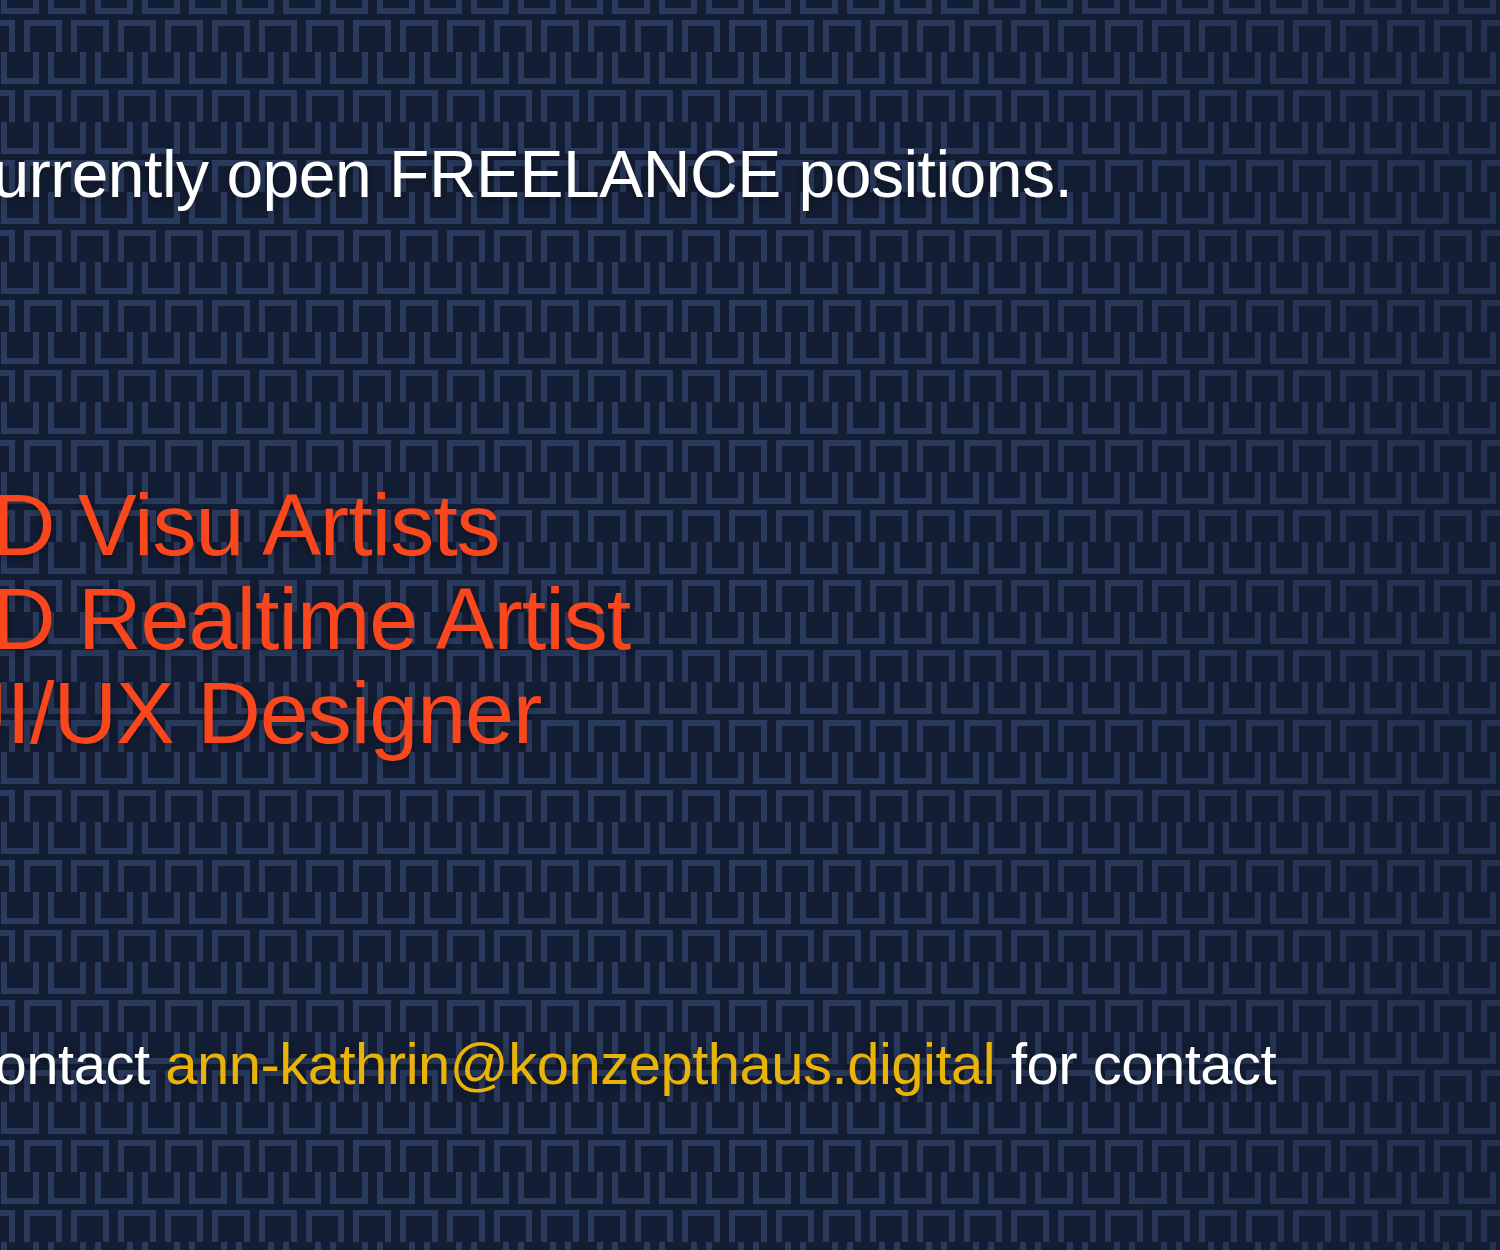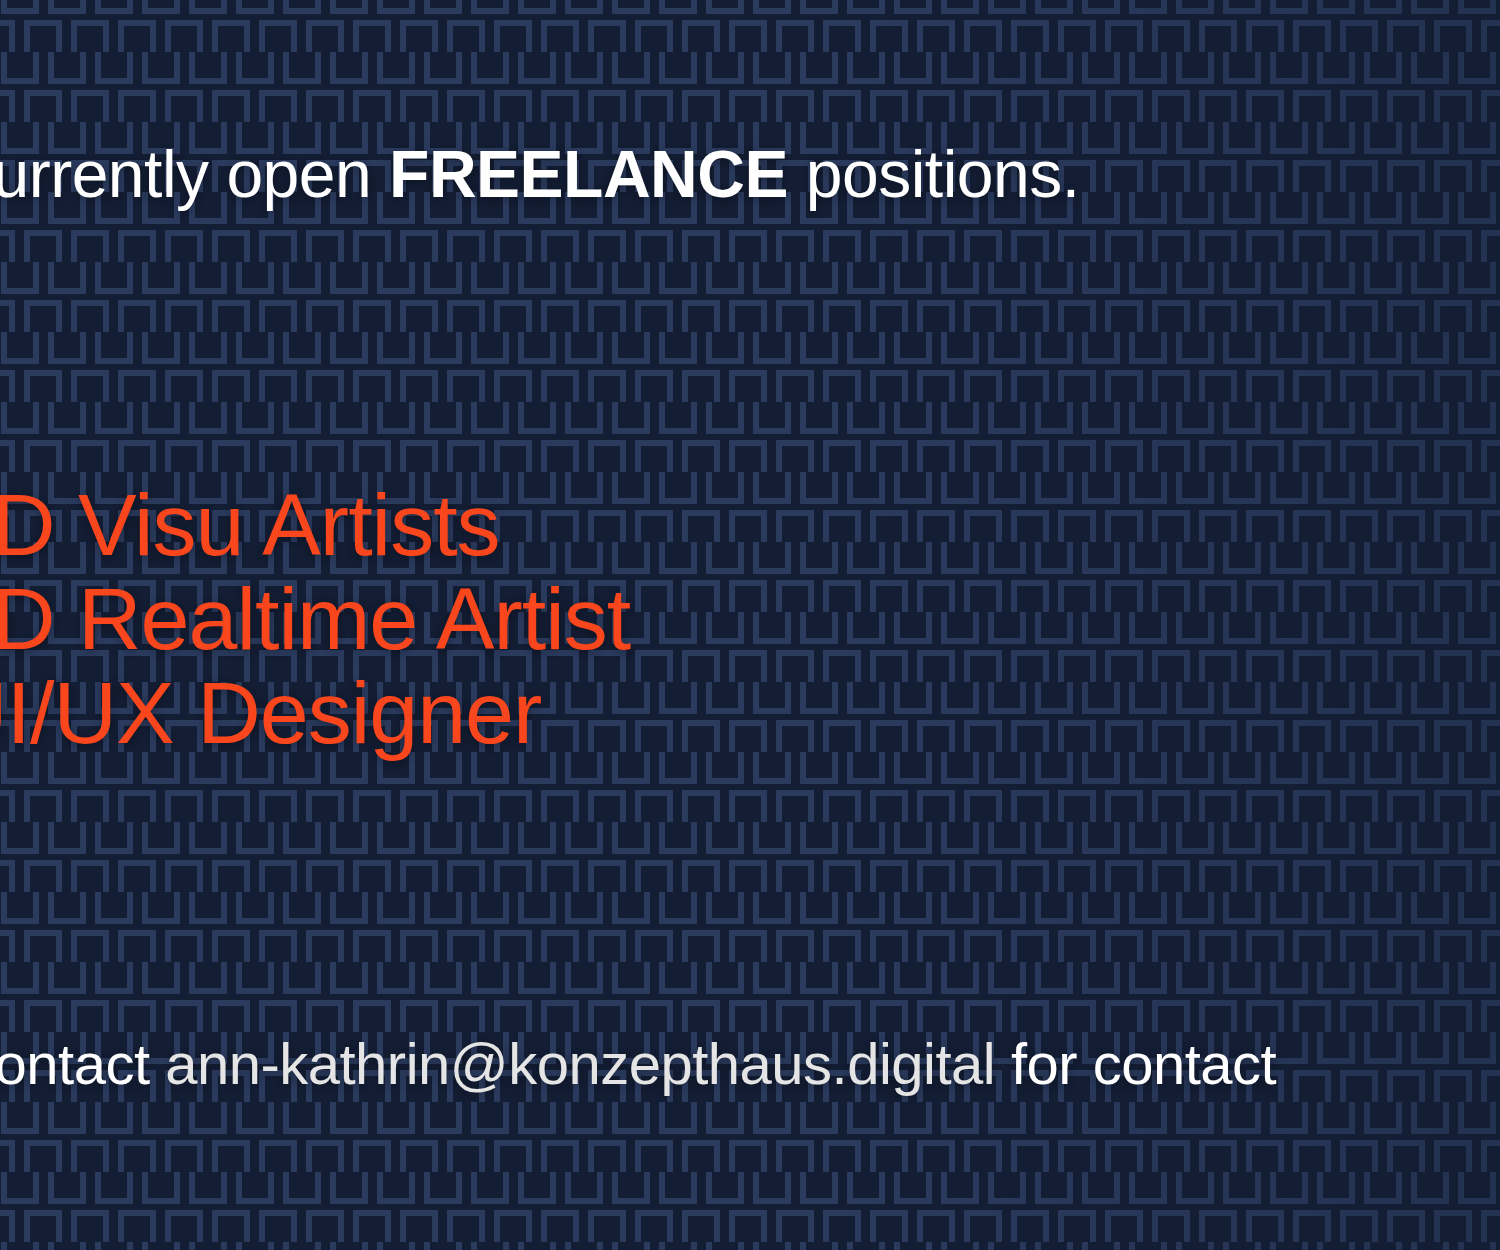--- a/index.html
+++ b/index.html
@@ -57,21 +57,21 @@
   #headline {
     left: -40px;
     top: 140px;
     font-size: 66px;
     line-height: 1.05;
     color: #ffffff;
     font-weight: 400;
     letter-spacing: -0.5px;
   }
   #headline .bold {
-    font-weight: 700;
+    font-weight: 400;
   }
 
   #roles {
     left: -56px;
     top: 478px;
     font-size: 88px;
     line-height: 94px;
     color: #f9461c;
     font-weight: 400;
     letter-spacing: -1px;
@@ -84,21 +84,21 @@
   #contact-line {
     left: -34px;
     top: 1032px;
     font-size: 58px;
     line-height: 1.1;
     color: #ffffff;
     font-weight: 400;
     letter-spacing: -0.5px;
   }
   #contact-line .email {
-    color: #e5e5e5;
+    color: #eab308;
   }
   .sp { white-space: pre; }
 </style>
 </head>
 <body>
 
 <div id="stage">
 
   <div id="pattern-layer">
     <svg xmlns="http://www.w3.org/2000/svg" viewBox="0 0 1500 1250" preserveAspectRatio="none" aria-hidden="true">

